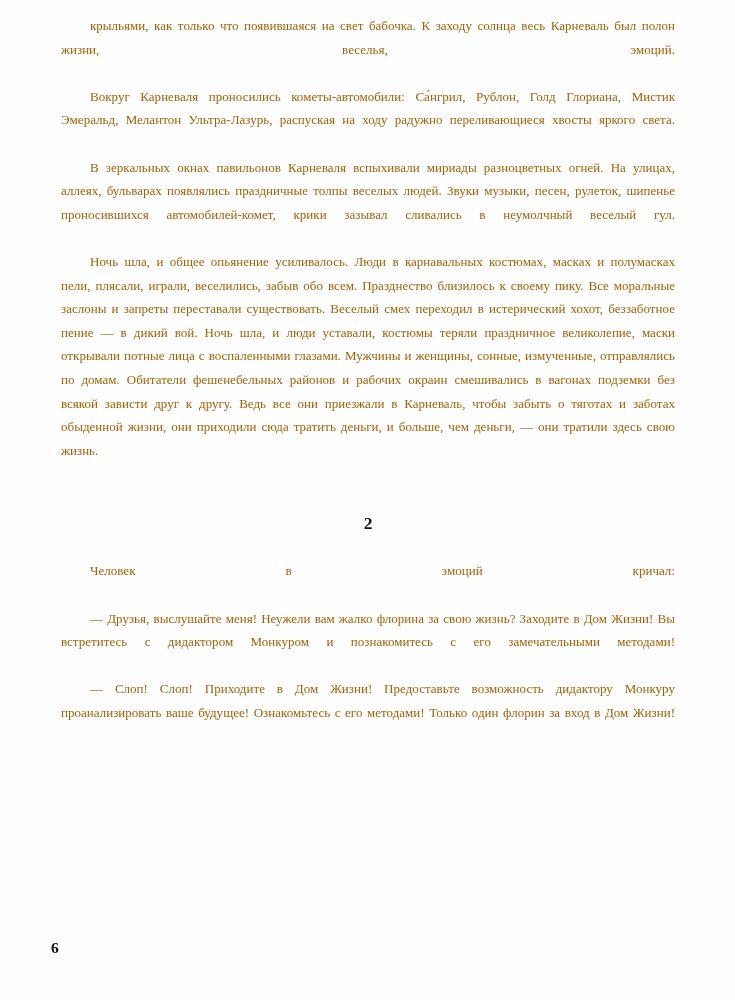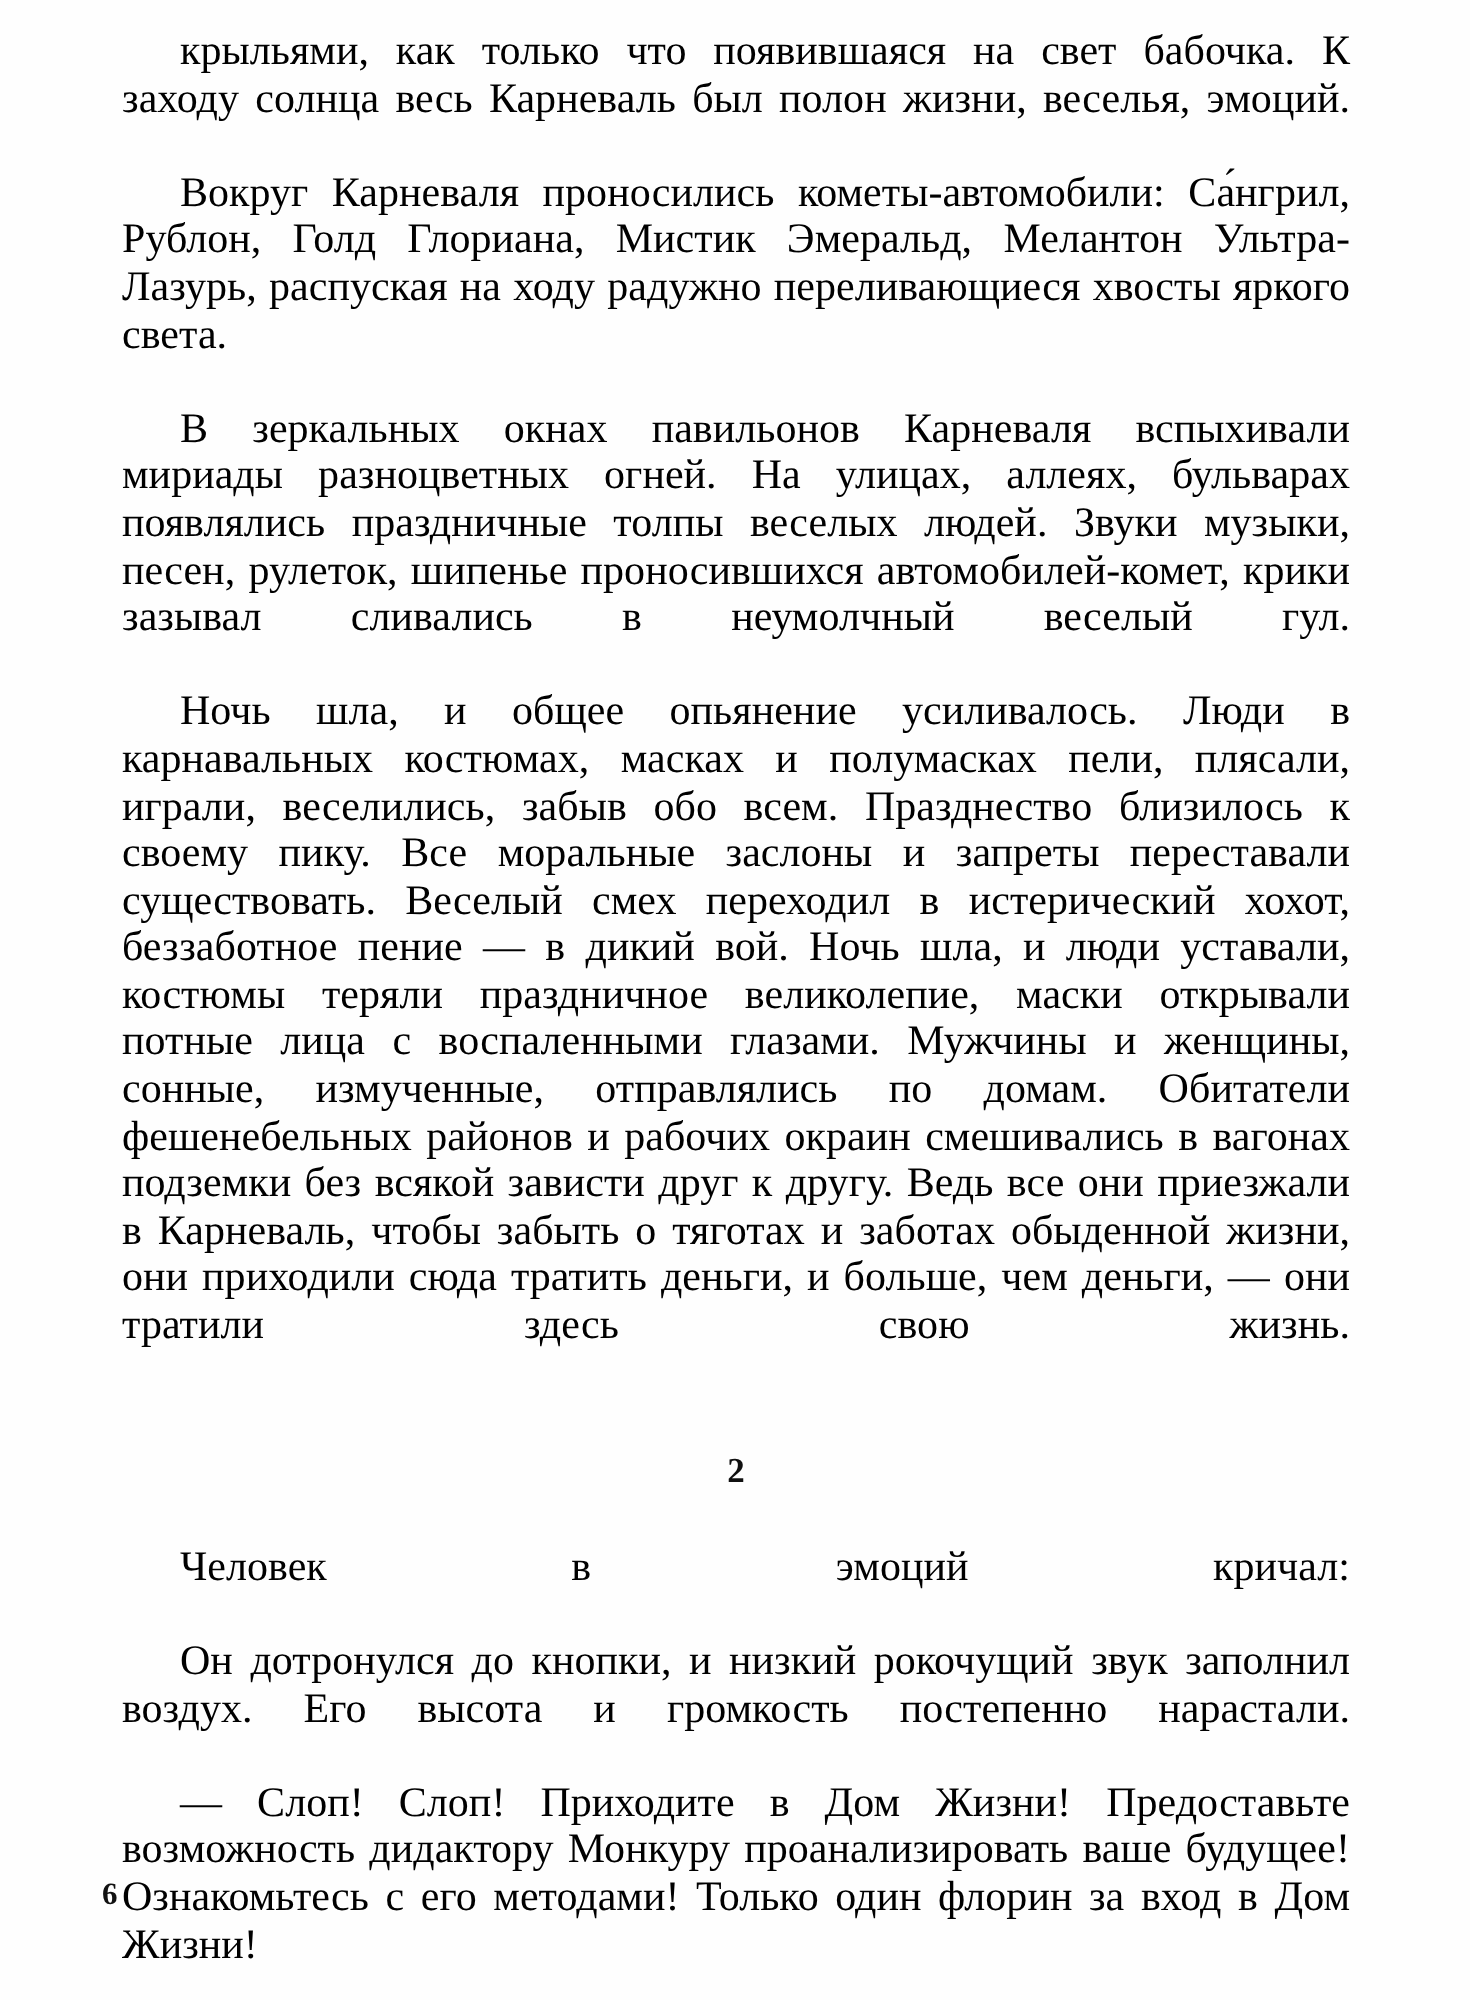--- a/index.html
+++ b/index.html
@@ -30,25 +30,25 @@
     left: 61px;
     top: 14px;
     width: 614px;
   }
 
   p.para {
     margin: 0;
     text-align: justify;
     text-justify: inter-word;
     text-indent: 29px;
-    font-size: 21px;
+    font-size: 13px;
     line-height: 23.6px;
     letter-spacing: 0.02px;
     word-spacing: 0.4px;
-    color: #000000;
+    color: #a16207;
     -webkit-font-smoothing: none;
   }
 
   p.para:last-child {
     margin-bottom: 0;
   }
 
   
   p.para::after {
     content: "";
@@ -89,20 +89,20 @@
     <p class="para">крыльями, как только что появившаяся на свет бабочка. К заходу солнца весь Карневаль был полон жизни, веселья, эмоций.</p>
     <p class="para">Вокруг Карневаля проносились кометы-автомобили: Са́нгрил, Рублон, Голд Глориана, Мистик Эмеральд, Мелантон Ультра-Лазурь, распуская на ходу радужно переливающиеся хвосты яркого света.</p>
     <p class="para">В зеркальных окнах павильонов Карневаля вспыхивали мириады разноцветных огней. На улицах, аллеях, бульварах появлялись праздничные толпы веселых людей. Звуки музыки, песен, рулеток, шипенье проносившихся автомобилей-комет, крики зазывал сливались в неумолчный веселый гул.</p>
     <p class="para">Ночь шла, и общее опьянение усиливалось. Люди в карнавальных костюмах, масках и полумасках пели, плясали, играли, веселились, забыв обо всем. Празднество близилось к своему пику. Все моральные заслоны и запреты переставали существовать. Веселый смех переходил в истерический хохот, беззаботное пение — в дикий вой. Ночь шла, и люди уставали, костюмы теряли праздничное великолепие, маски открывали потные лица с воспаленными глазами. Мужчины и женщины, сонные, измученные, отправлялись по домам. Обитатели фешенебельных районов и рабочих окраин смешивались в вагонах подземки без всякой зависти друг к другу. Ведь все они приезжали в Карневаль, чтобы забыть о тяготах и заботах обыденной жизни, они приходили сюда тратить деньги, и больше, чем деньги, — они тратили здесь свою жизнь.</p>
 
     <div class="gap-before-chapter"></div>
     <p class="chapter-number">2</p>
     <div class="gap-after-chapter"></div>
 
     <p class="para">Человек в эмоций кричал:</p>
-    <p class="para">Он дотронулся до кнопки, и низкий рокочущий звук заполнил воздух. Его высота и громкость постепенно нарастали.</p>
+    <p class="para">— Друзья, выслушайте меня! Неужели вам жалко флорина за свою жизнь? Заходите в Дом Жизни! Вы встретитесь с дидактором Монкуром и познакомитесь с его замечательными методами!</p>
     <p class="para">— Слоп! Слоп! Приходите в Дом Жизни! Предоставьте возможность дидактору Монкуру проанализировать ваше будущее! Ознакомьтесь с его методами! Только один флорин за вход в Дом Жизни!</p>
 
   </div>
 
   <div class="page-number">6</div>
 
 </div>
 
 </body></html>

